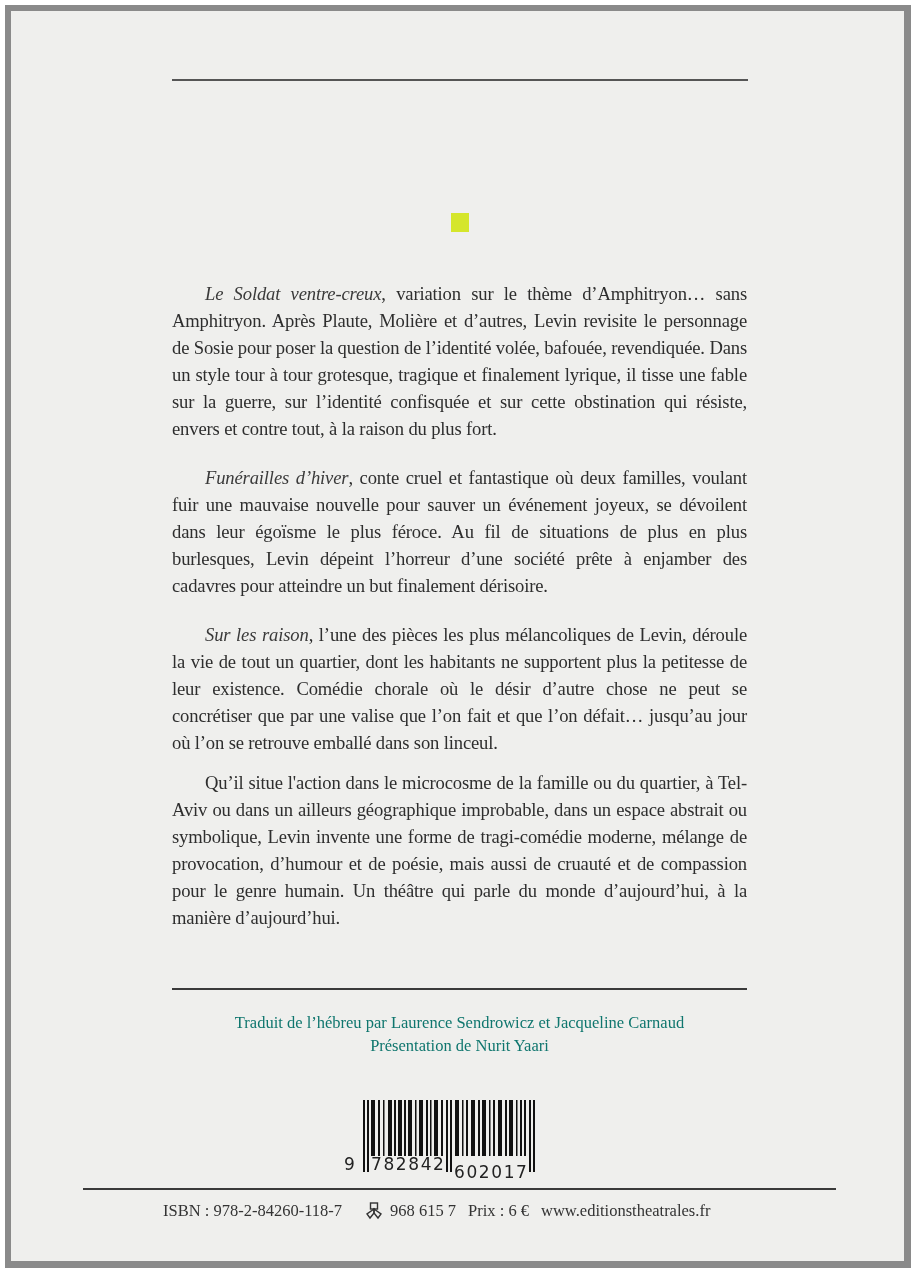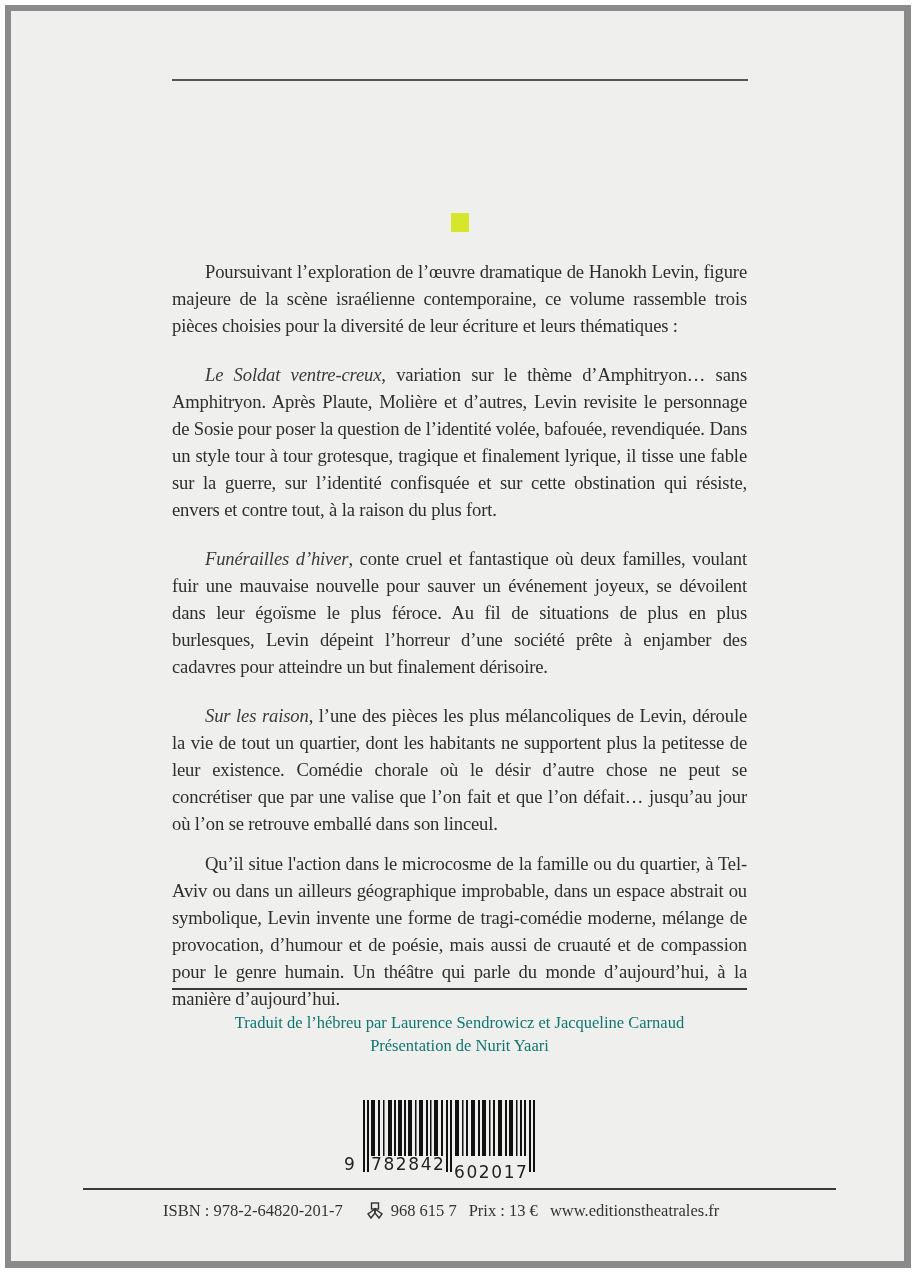--- a/index.html
+++ b/index.html
@@ -54,21 +54,20 @@
 </head>
 <body>
 
 <div class="frame"></div>
 <div class="page"></div>
 
 <div class="rule rule-top"></div>
 <div class="square"></div>
 
 <div class="body-text">
-  <p>Poursuivant l’exploration de l’œuvre dramatique de Hanokh Levin, figure majeure de la scène israélienne contemporaine, ce volume rassemble trois pièces choisies pour la diversité de leur écriture et leurs thématiques :</p>
   <p class="gap"><em>Le Soldat ventre-creux</em><span>, variation sur le thème d’Amphitryon… sans Amphitryon. Après Plaute, Molière et d’autres, Levin revisite le personnage de Sosie pour poser la question de l’identité volée, bafouée, revendiquée. Dans un style tour à tour grotesque, tragique et finalement lyrique, il tisse une fable sur la guerre, sur l’identité confisquée et sur cette obstination qui résiste, envers et contre tout, à la raison du plus fort.</span></p>
   <p class="gap"><em>Funérailles d’hiver</em><span>, conte cruel et fantastique où deux familles, voulant fuir une mauvaise nouvelle pour sauver un événement joyeux, se dévoilent dans leur égoïsme le plus féroce. Au fil de situations de plus en plus burlesques, Levin dépeint l’horreur d’une société prête à enjamber des cadavres pour atteindre un but finalement dérisoire.</span></p>
   <p class="gap"><em>Sur les raison</em><span>, l’une des pièces les plus mélancoliques de Levin, déroule la vie de tout un quartier, dont les habitants ne supportent plus la petitesse de leur existence. Comédie chorale où le désir d’autre chose ne peut se concrétiser que par une valise que l’on fait et que l’on défait… jusqu’au jour où l’on se retrouve emballé dans son linceul.</span></p>
   <p class="gap-lg">Qu’il situe l'action dans le microcosme de la famille ou du quartier, à Tel-Aviv ou dans un ailleurs géographique improbable, dans un espace abstrait ou symbolique, Levin invente une forme de tragi-comédie moderne, mélange de provocation, d’humour et de poésie, mais aussi de cruauté et de compassion pour le genre humain. Un théâtre qui parle du monde d’aujourd’hui, à la manière d’aujourd’hui.</p>
 </div>
 
 <div class="rule rule-mid"></div>
 
 <div class="credits">
   <div>Traduit de l’hébreu par Laurence Sendrowicz et Jacqueline Carnaud</div>
@@ -122,29 +121,29 @@
   <div style="position:absolute;left:0;top:56px;width:230px;height:22px;font-family:'DejaVu Sans',sans-serif;font-size:17px;color:#222;">
     <span style="position:absolute;left:8px;top:0;">9</span>
     <span style="position:absolute;left:35px;top:0;letter-spacing:1.6px;">782842</span>
     <span style="position:absolute;left:118px;top:0;letter-spacing:1.6px;margin-top:8px;">602017</span>
   </div>
 </div>
 
 <div class="rule rule-bot"></div>
 
 <div class="footer">
-  <span>ISBN : 978-2-64820-201-7</span>
+  <span>ISBN : 978-2-84260-118-7</span>
   <span class="sp"></span>
   <span class="dil-icon">
     <svg width="20" height="18" viewBox="0 0 20 18">
       <g fill="none" stroke="#333" stroke-width="1.4">
         <rect x="6.5" y="1" width="7" height="6"></rect>
         <path d="M10 7 L3 12 L6 16 L10 11 Z"></path>
         <path d="M10 7 L17 12 L14 16 L10 11 Z"></path>
       </g>
     </svg>
   </span>
   <span>968 615 7</span>
   <span class="sp-sm"></span>
-  <span>Prix : 13 €</span>
+  <span>Prix : 6 €</span>
   <span class="sp-sm"></span>
   <span>www.editionstheatrales.fr</span>
 </div>
 
 </body></html>

